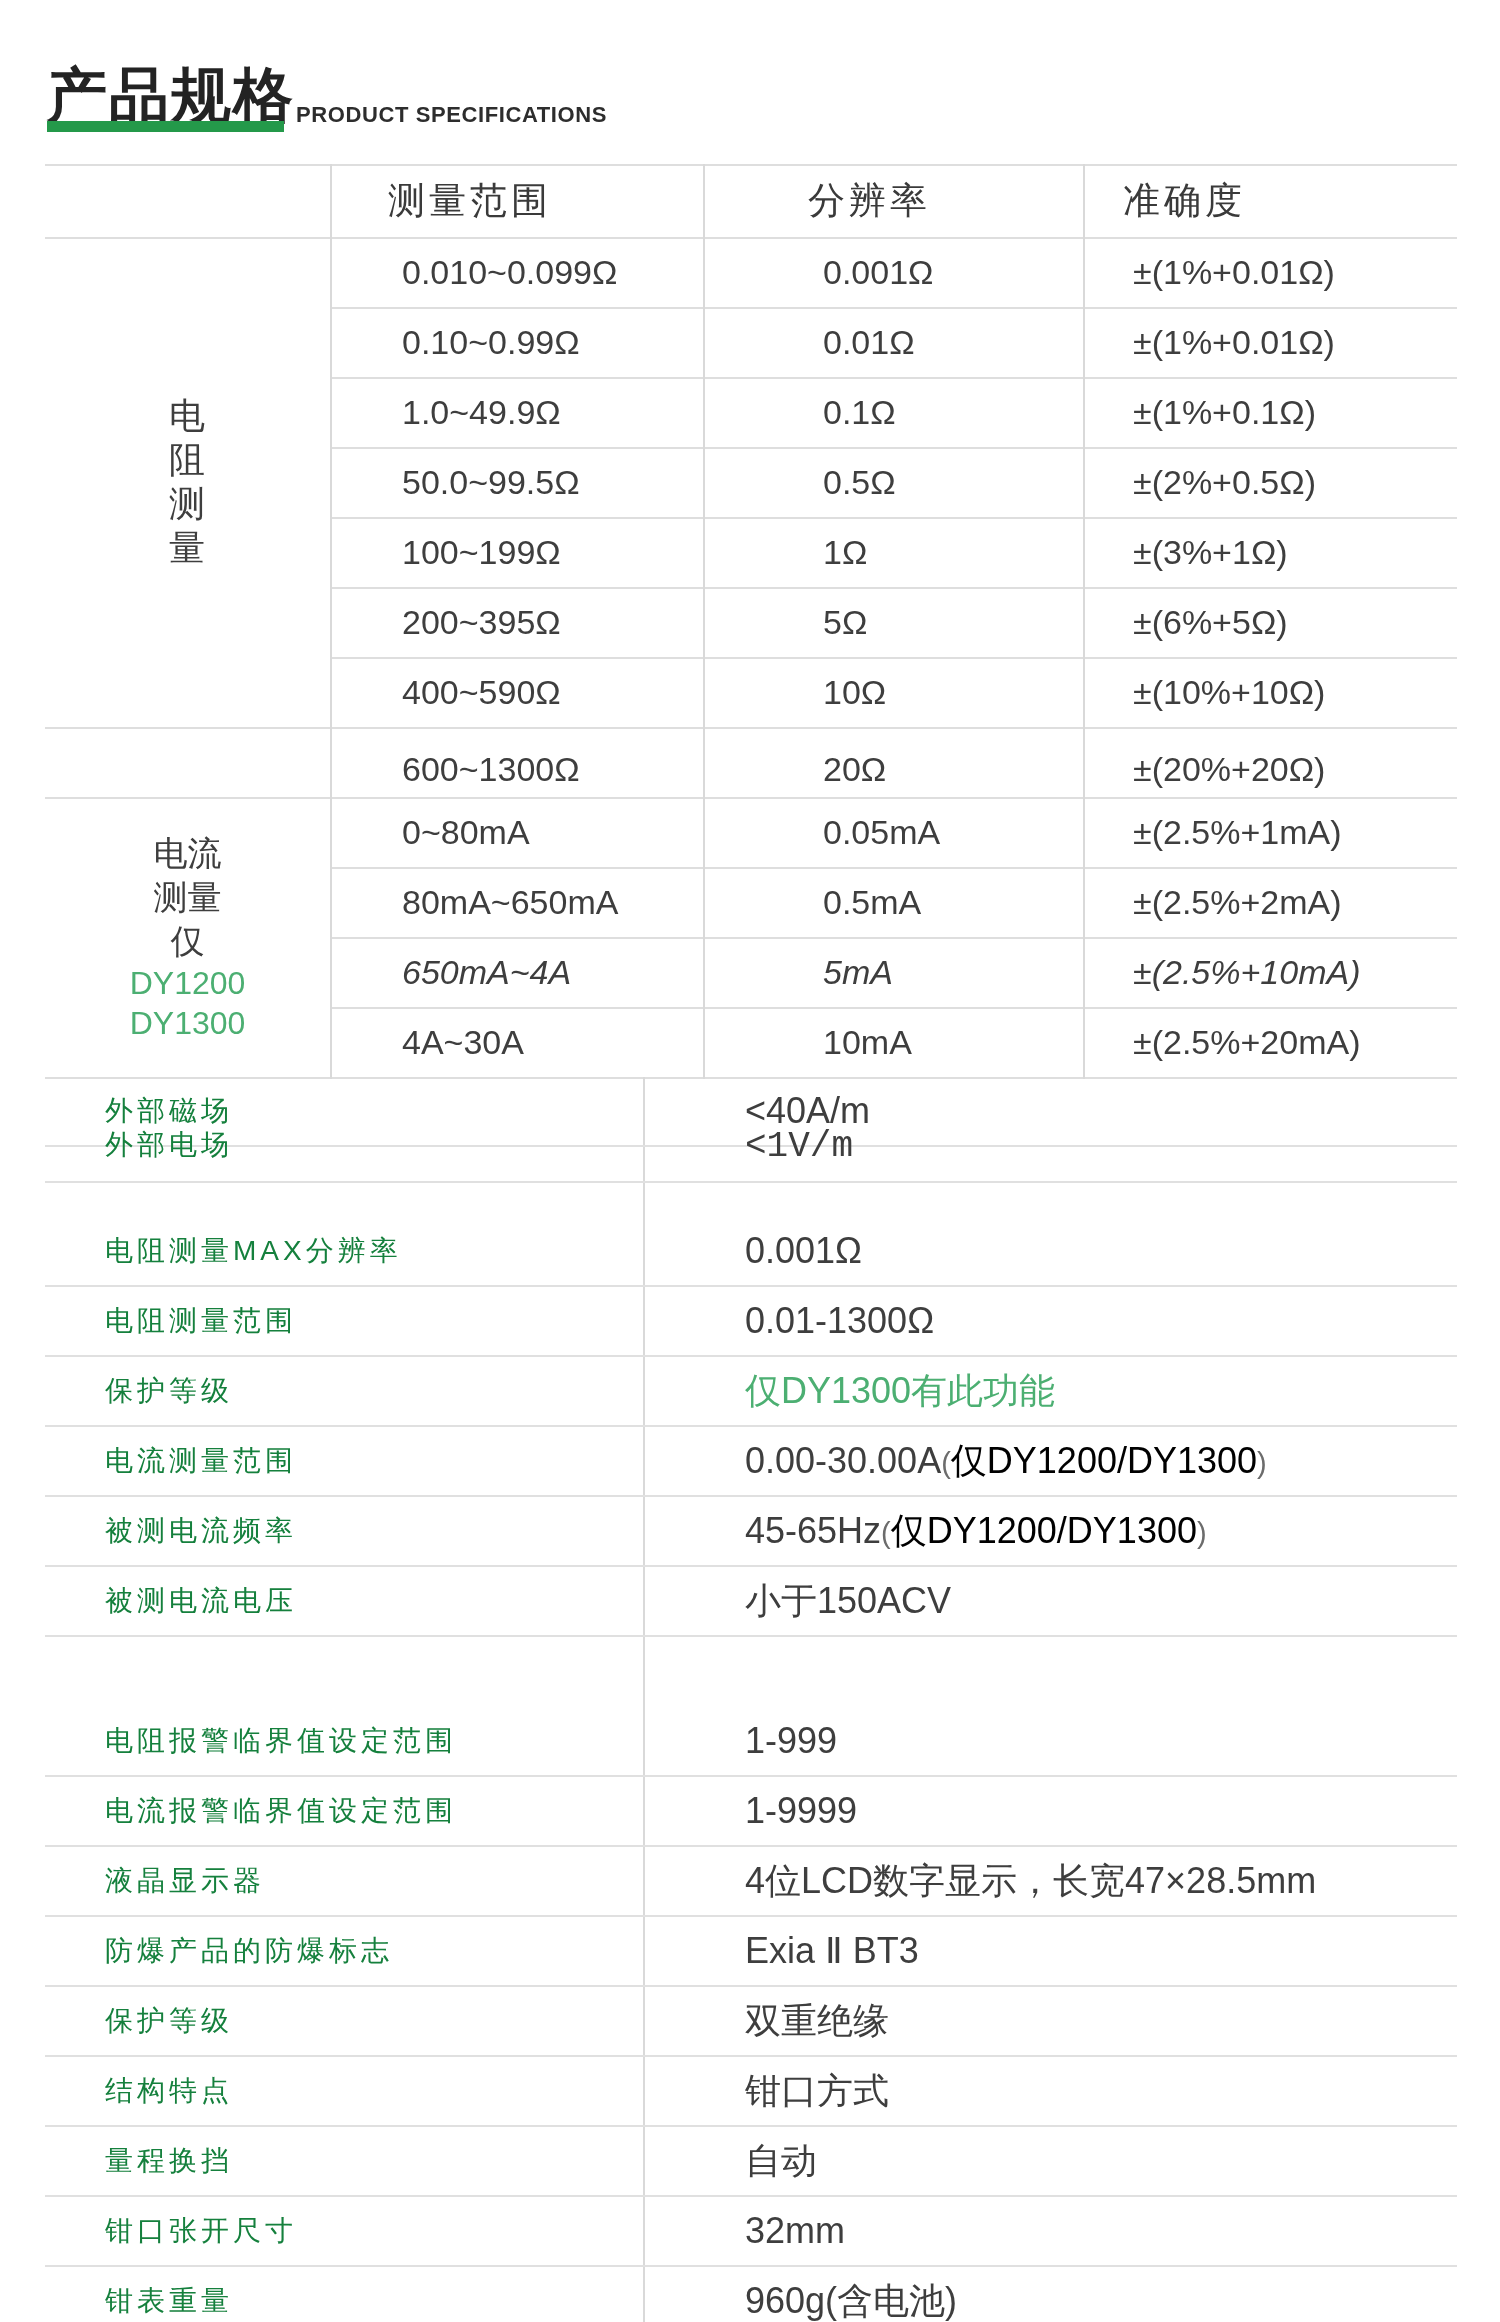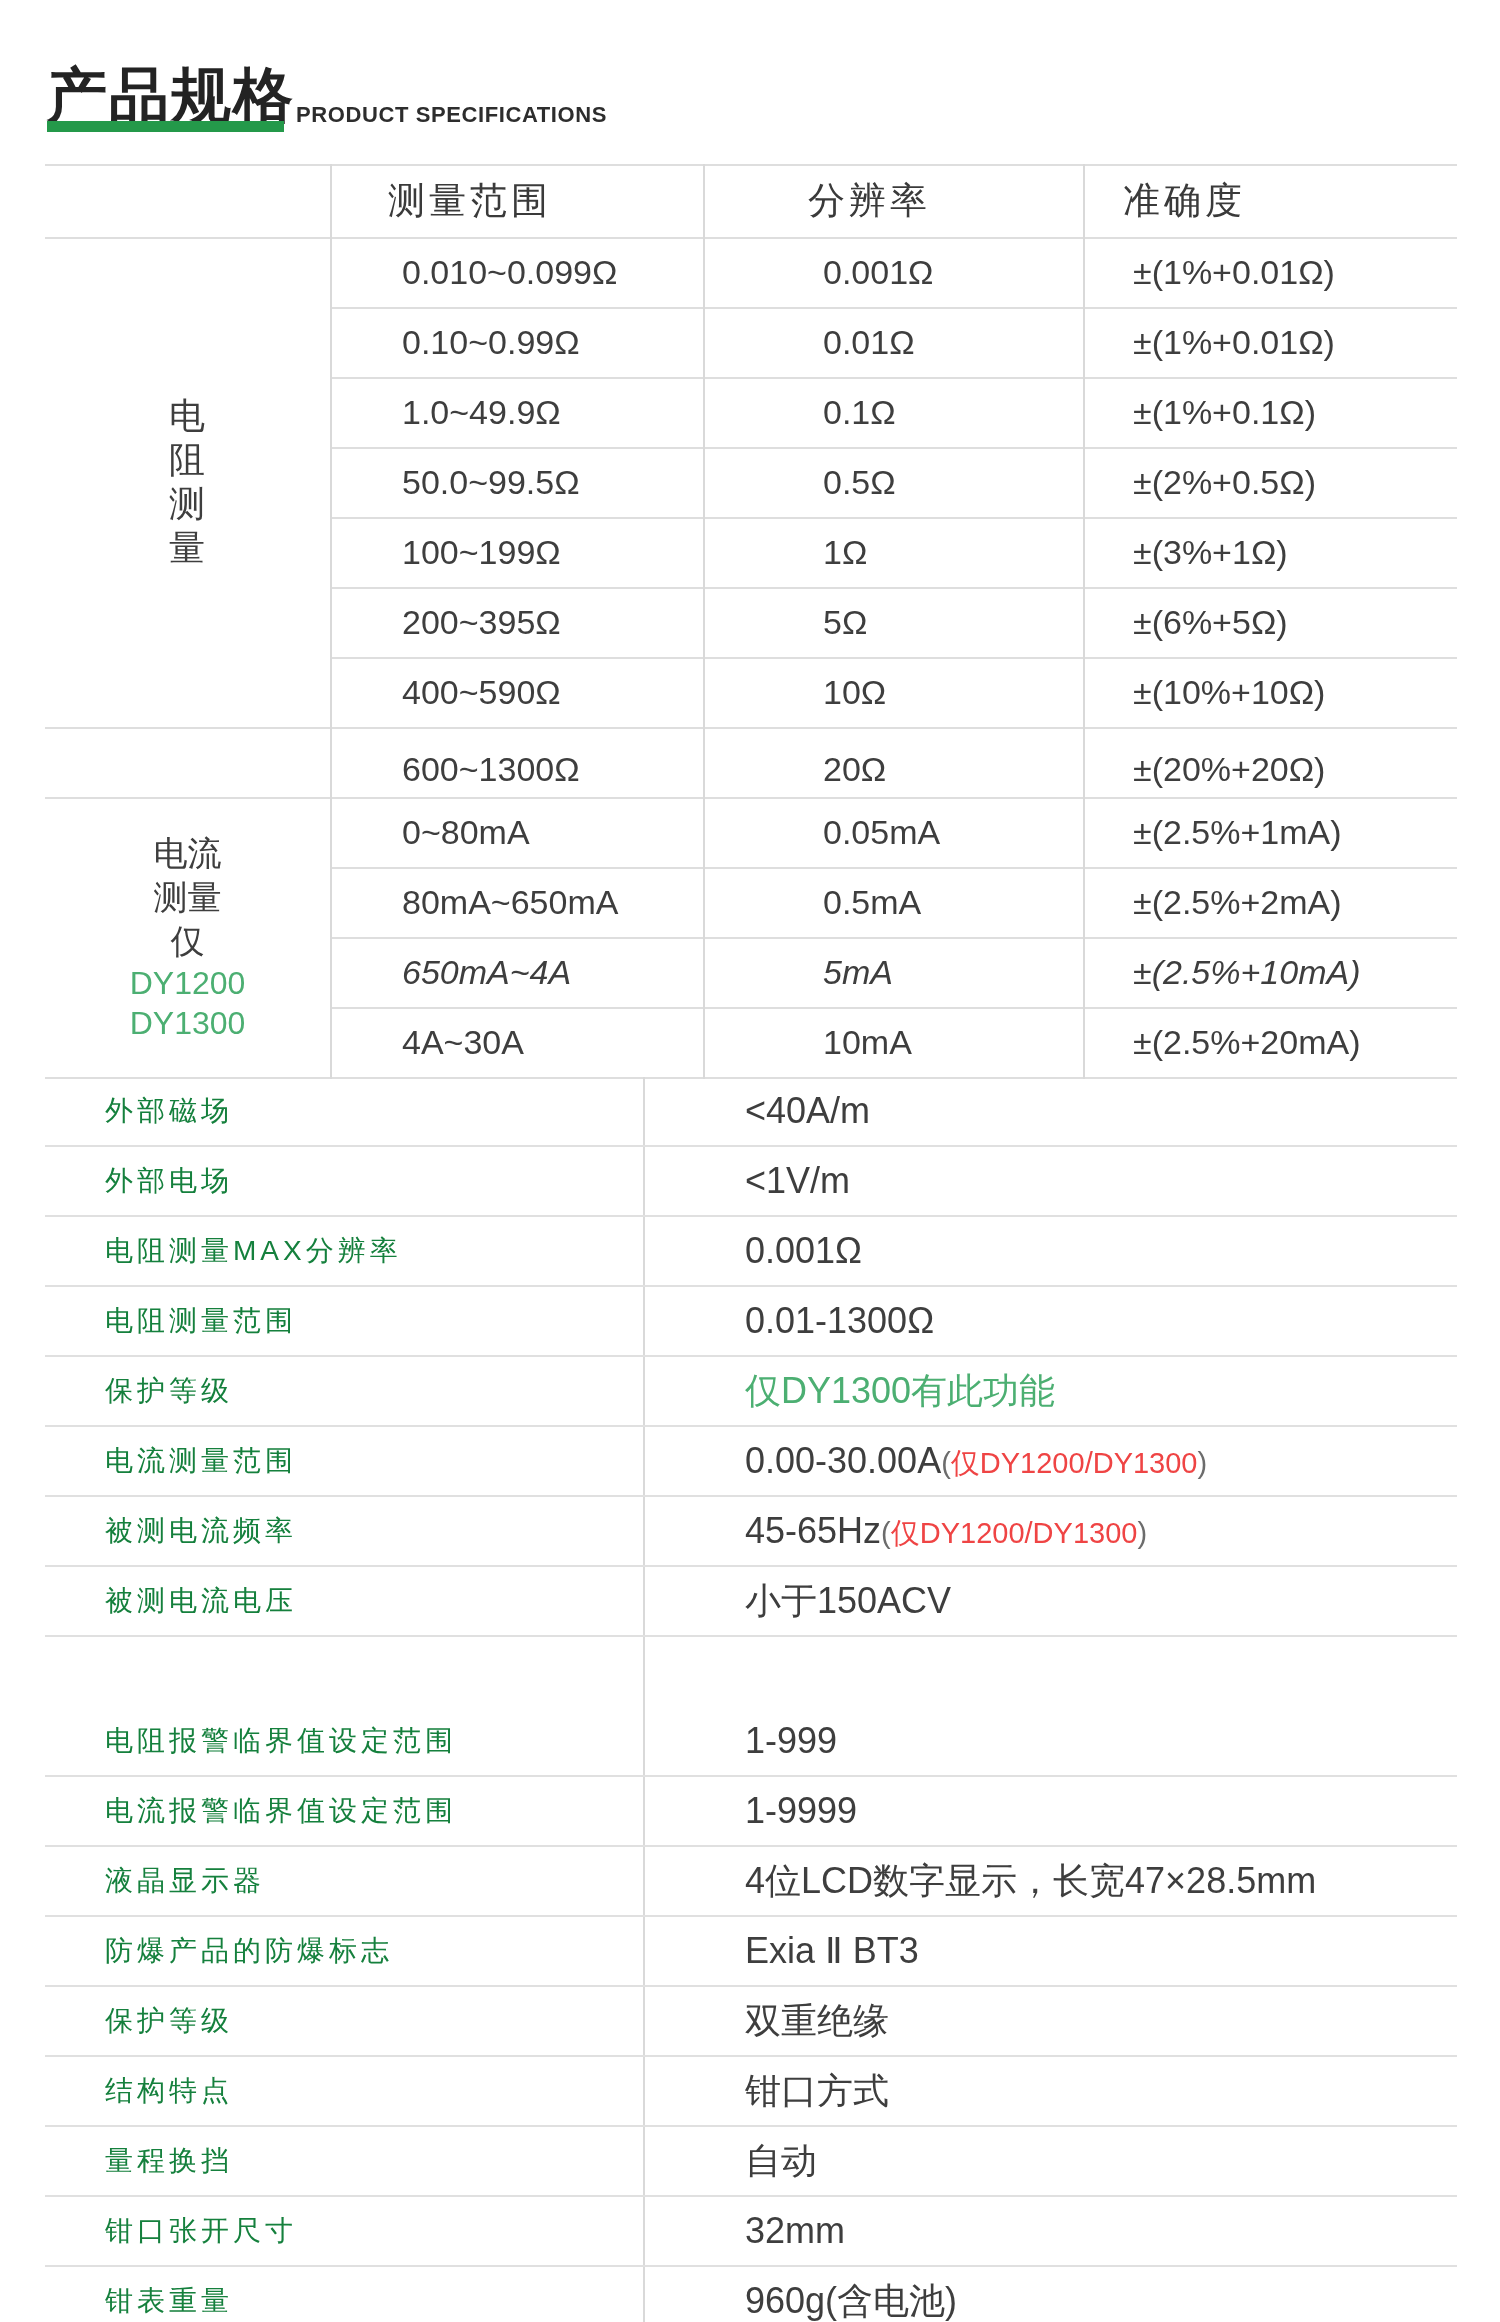--- a/index.html
+++ b/index.html
@@ -38,21 +38,21 @@
   .group-cur .model{font-size:32px;line-height:40px;}
 
   
   .kvrow{position:absolute;left:0;width:1412px;height:70px;box-sizing:border-box;
          border-bottom:2px solid #e0e0e0;line-height:68px;}
   .kvrow.noline{border-bottom:none;height:75px;line-height:68px;}
   .kvrow .k{position:absolute;left:60px;top:0;font-size:28px;color:#15803d;
             letter-spacing:4px;white-space:nowrap;}
   .kvrow .v{position:absolute;left:700px;top:0;font-size:36px;color:#3e3e3e;white-space:nowrap;}
   .kvrow .v .paren{font-size:29px;color:#6c6c6c;}
-  .kvrow .v .note{font-size:29px;color:#ef4444;}
+  .kvrow .v .note{font-size:36px;color:#000000;}
   .vgreen{color:#4caf72 !important;}
 </style>
 </head>
 <body>
 
 <div class="page">
 
   <div class="title-zh">产品规格</div>
   <div class="title-bar"></div>
   <div class="title-en">PRODUCT SPECIFICATIONS</div>
@@ -154,21 +154,21 @@
     <div class="trow" style="top:1007px;">
       <span class="cell range">4A~30A</span>
       <span class="cell reso">10mA</span>
       <span class="cell accu">±(2.5%+20mA)</span>
     </div>
 
     <div class="kvrow" style="top:1077px;">
       <span class="k">外部磁场</span>
       <span class="v">&lt;40A/m</span>
     </div>
-    <div class="kvrow" style="top:1147px;">
+    <div class="kvrow" style="top:1113px;font-family:Liberation Mono, monospace;">
       <span class="k">外部电场</span>
       <span class="v">&lt;1V/m</span>
     </div>
     <div class="kvrow" style="top:1217px;">
       <span class="k">电阻测量MAX分辨率</span>
       <span class="v">0.001Ω</span>
     </div>
     <div class="kvrow" style="top:1287px;">
       <span class="k">电阻测量范围</span>
       <span class="v">0.01-1300Ω</span>

